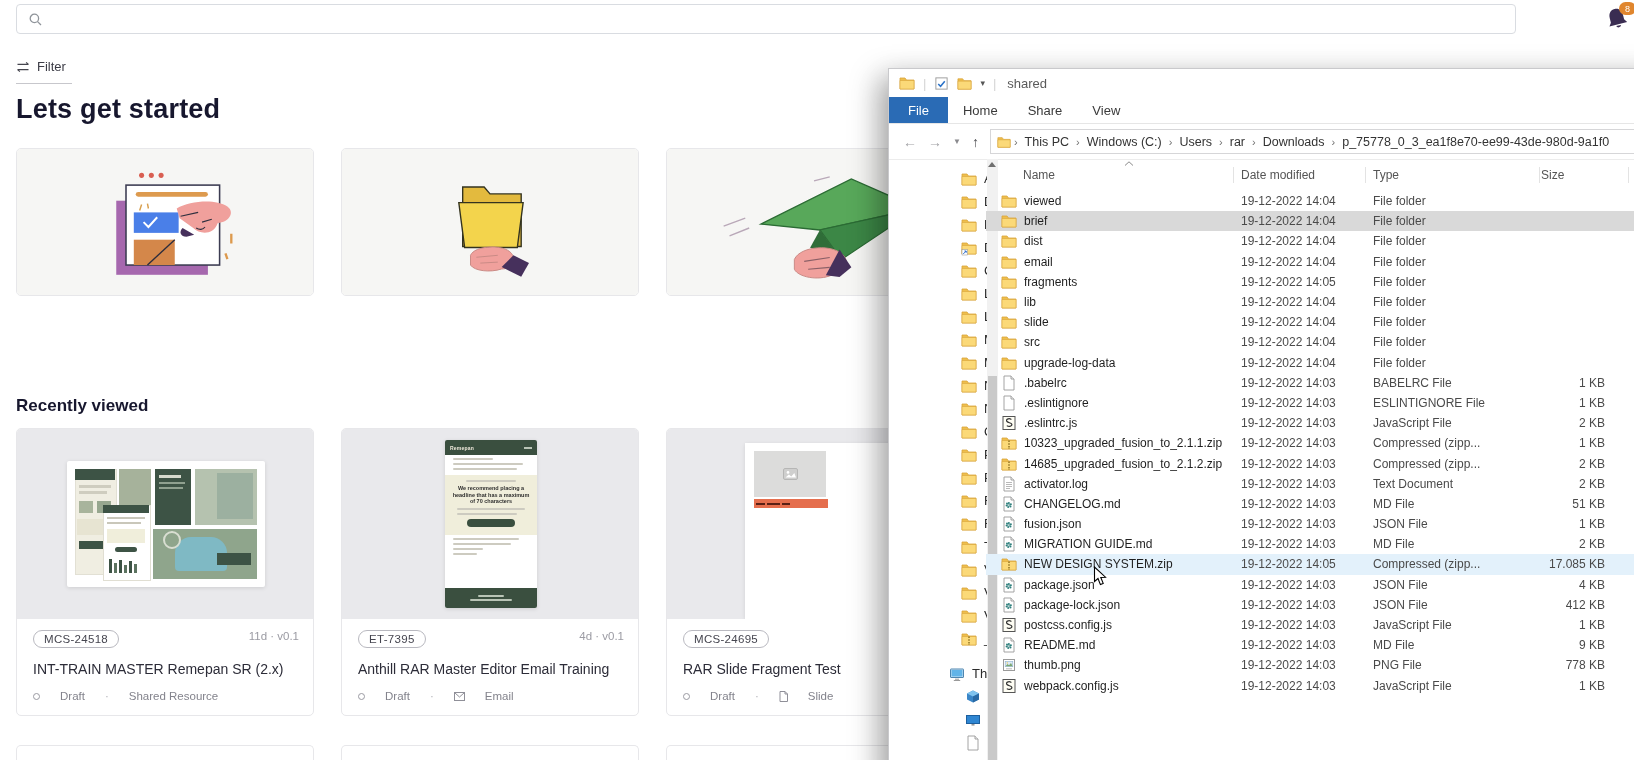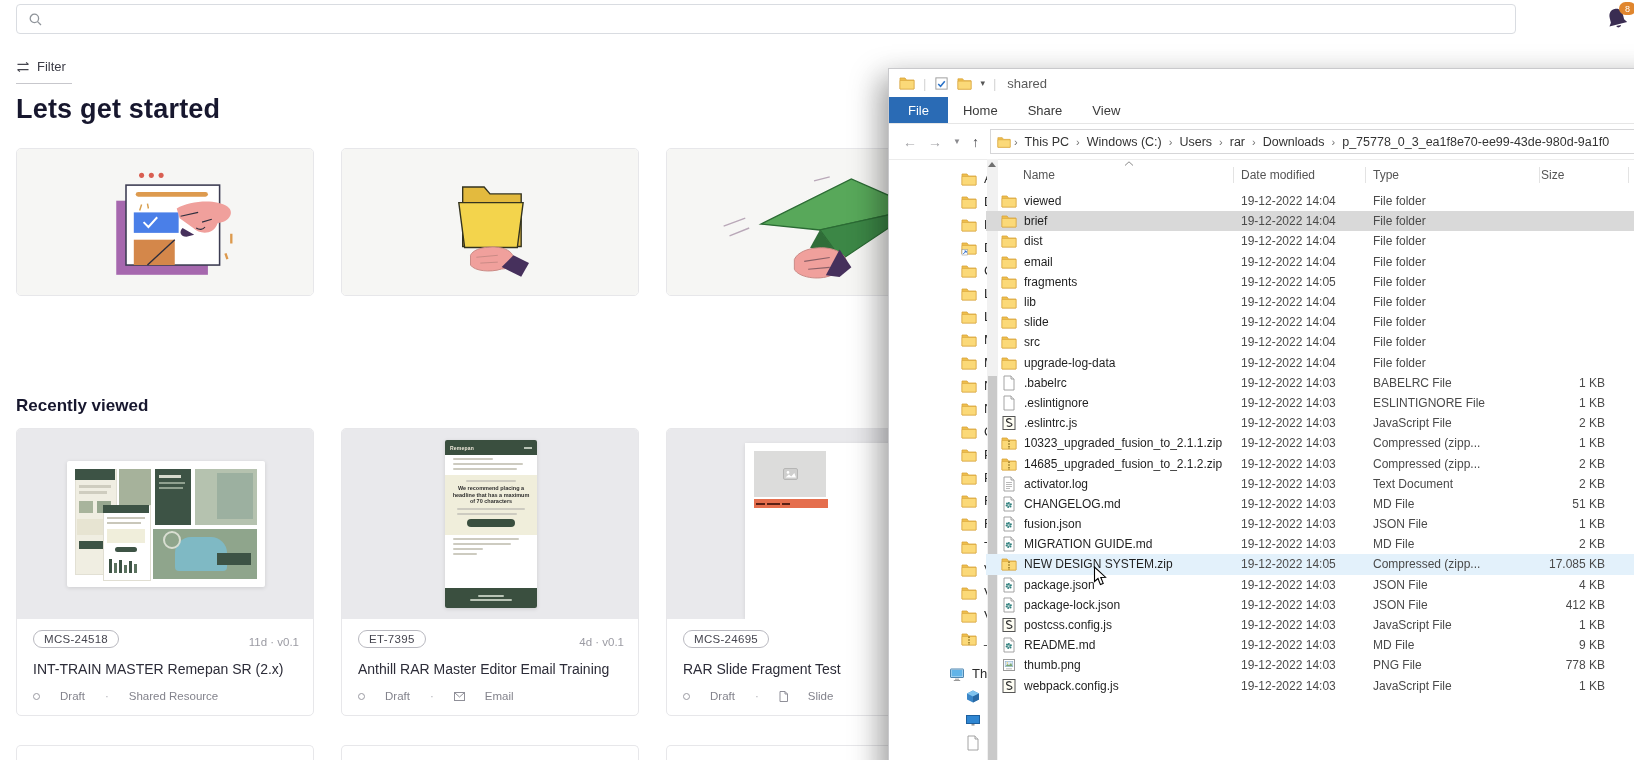--- a/index.html
+++ b/index.html
@@ -23,21 +23,21 @@
   .gcard{position:absolute;top:148px;width:298px;height:148px;background:#fff;border:1px solid #e7e7ea;
     border-radius:5px;overflow:hidden;box-sizing:border-box}
   .gimg{height:158px;background:#f6f6f4;display:flex;align-items:center;justify-content:center}
   .glabel{padding:13px 16px;font-size:14px;color:#2a2a36}
   .rcard{position:absolute;top:428px;width:298px;height:288px;background:#fff;border:1px solid #e7e7ea;
     border-radius:5px;overflow:hidden;box-sizing:border-box}
   .rthumb{height:190px;background:#e9e9ec;position:relative;overflow:hidden}
   .rinfo{position:relative;height:96px}
   .badge-pill{display:inline-block;border:1px solid #b9b9c0;border-radius:10px;padding:2px 10px;
     font-size:11.5px;color:#45454f;letter-spacing:.3px}
-  .rmeta{position:absolute;left:16px;right:14px;top:11px;display:flex;justify-content:space-between;align-items:flex-end}
+  .rmeta{position:absolute;left:16px;right:14px;top:11px;display:flex;justify-content:space-between;align-items:flex-start}
   .rmeta .meta{font-size:11.5px;color:#9b9ba3}
   .rtitle{position:absolute;left:16px;top:42px;font-size:14px;color:#2c2c38}
   .rstatus{position:absolute;left:16px;bottom:13px;display:flex;align-items:center;gap:20px;
     font-size:11.5px;color:#83838c}
   .sdot{width:7px;height:7px;border:1.3px solid #9a9aa2;border-radius:50%;box-sizing:border-box}
   .ssep{color:#b4b4ba}
   .sliver{position:absolute;top:745px;width:298px;height:20px;background:#fff;border:1px solid #e7e7ea;
     border-bottom:none;border-radius:5px 5px 0 0;box-sizing:border-box}
 
   

